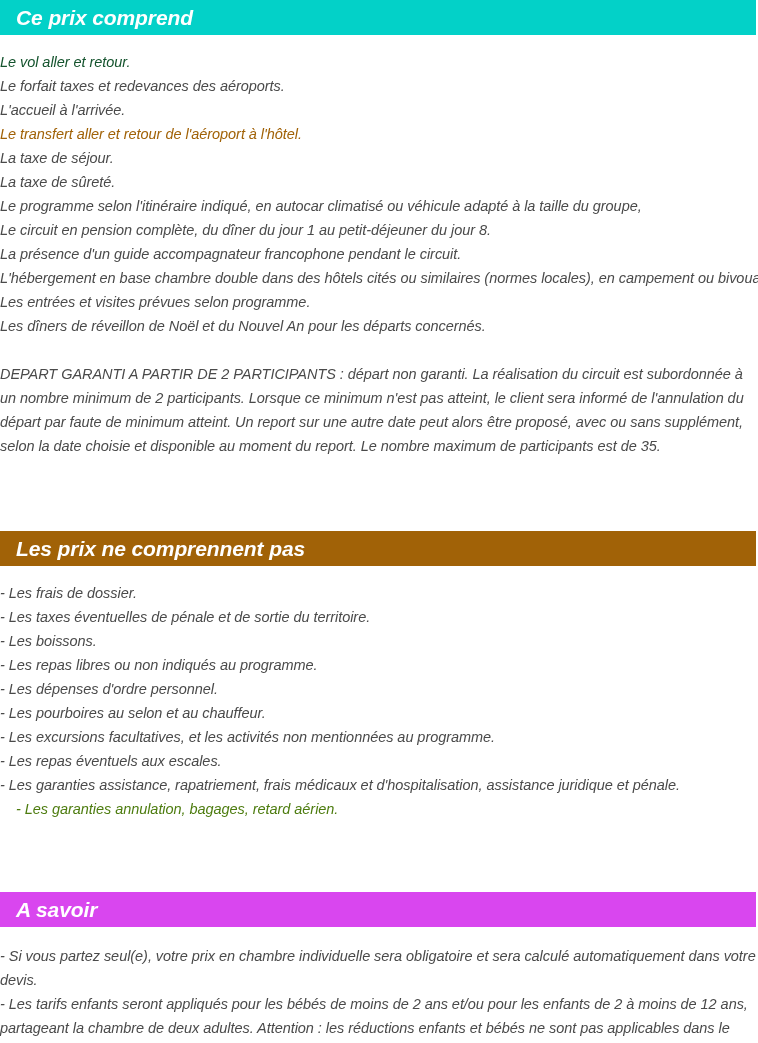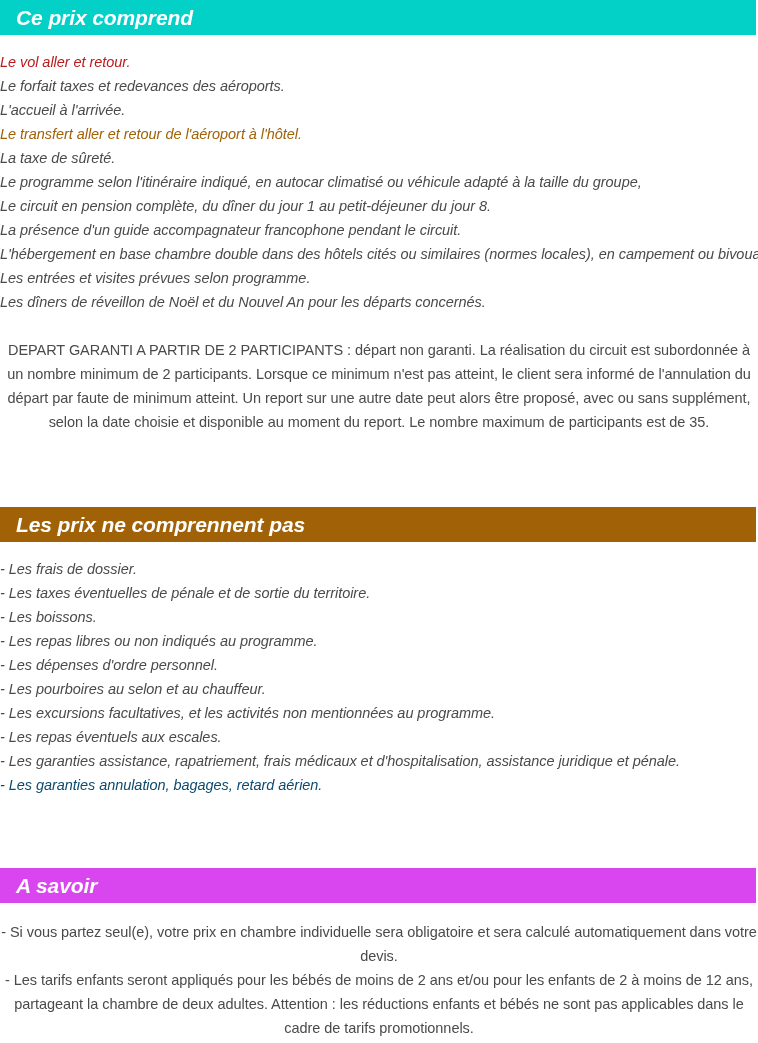--- a/index.html
+++ b/index.html
@@ -50,25 +50,26 @@
   .line {
     font-style: italic;
     font-size: 14.5px;
     line-height: 24px;
     color: #4a4a4a;
     letter-spacing: -0.05px;
     white-space: nowrap;
   }
 
   .para {
+    font-style: italic;
     font-size: 14.5px;
     line-height: 24px;
     color: #4a4a4a;
     letter-spacing: -0.05px;
-    text-align: center;
+    text-align: left;
   }
 
   
   .gap-after-header-1 { height: 15px; }
   .gap-before-para    { height: 24px; }
   .gap-section-1-2    { height: 73px; }
   .gap-after-header-2 { height: 15px; }
   .gap-section-2-3    { height: 71px; }
   .gap-after-header-3 { height: 17px; }
 </style>
@@ -77,24 +78,25 @@
 
 <div class="page">
 
   <div class="section-header" style="background: rgb(3, 209, 200);">
     <span class="section-title" style="color: rgb(255, 255, 255);">Ce prix comprend</span>
   </div>
 
   <div class="gap-after-header-1"></div>
 
   <div class="section-body">
-    <div class="line" style="color: #b91c1c;">Le vol aller et retour.</div>
+    <div class="line" style="color: #14532d;">Le vol aller et retour.</div>
     <div class="line" style="color: rgb(74, 74, 74);">Le forfait taxes et redevances des aéroports.</div>
     <div class="line" style="color: rgb(74, 74, 74);">L'accueil à l'arrivée.</div>
     <div class="line" style="color: #a16207;">Le transfert aller et retour de l'aéroport à l'hôtel.</div>
+    <div class="line" style="color: rgb(74, 74, 74);">La taxe de séjour.</div>
     <div class="line" style="color: rgb(74, 74, 74);">La taxe de sûreté.</div>
     <div class="line" style="color: rgb(74, 74, 74);">Le programme selon l'itinéraire indiqué, en autocar climatisé ou véhicule adapté à la taille du groupe,</div>
     <div class="line" style="color: rgb(74, 74, 74);">Le circuit en pension complète, du dîner du jour 1 au petit-déjeuner du jour 8.</div>
     <div class="line" style="color: rgb(74, 74, 74);">La présence d'un guide accompagnateur francophone pendant le circuit.</div>
     <div class="line" style="color: rgb(74, 74, 74);">L'hébergement en base chambre double dans des hôtels cités ou similaires (normes locales), en campement ou bivouac.</div>
     <div class="line" style="color: rgb(74, 74, 74);">Les entrées et visites prévues selon programme.</div>
     <div class="line" style="color: rgb(74, 74, 74);">Les dîners de réveillon de Noël et du Nouvel An pour les départs concernés.</div>
 
     <div class="gap-before-para"></div>
 
@@ -112,21 +114,21 @@
   <div class="section-body">
     <div class="line" style="color: rgb(74, 74, 74);">- Les frais de dossier.</div>
     <div class="line" style="color: rgb(74, 74, 74);">- Les taxes éventuelles de pénale et de sortie du territoire.</div>
     <div class="line" style="color: rgb(74, 74, 74);">- Les boissons.</div>
     <div class="line" style="color: rgb(74, 74, 74);">- Les repas libres ou non indiqués au programme.</div>
     <div class="line" style="color: rgb(74, 74, 74);">- Les dépenses d'ordre personnel.</div>
     <div class="line" style="color: rgb(74, 74, 74);">- Les pourboires au selon et au chauffeur.</div>
     <div class="line" style="color: rgb(74, 74, 74);">- Les excursions facultatives, et les activités non mentionnées au programme.</div>
     <div class="line" style="color: rgb(74, 74, 74);">- Les repas éventuels aux escales.</div>
     <div class="line" style="color: rgb(74, 74, 74);">- Les garanties assistance, rapatriement, frais médicaux et d'hospitalisation, assistance juridique et pénale.</div>
-    <div class="line" style="color: #0c4a6e;">- Les garanties annulation, bagages, retard aérien.</div>
+    <div class="line" style="color: #4d7c0f; padding-left: 16px;">- Les garanties annulation, bagages, retard aérien.</div>
   </div>
 
   <div class="gap-section-2-3"></div>
 
   <div class="section-header" style="background: #d946ef;">
     <span class="section-title" style="color: rgb(255, 255, 255);">A savoir</span>
   </div>
 
   <div class="gap-after-header-3"></div>
 

